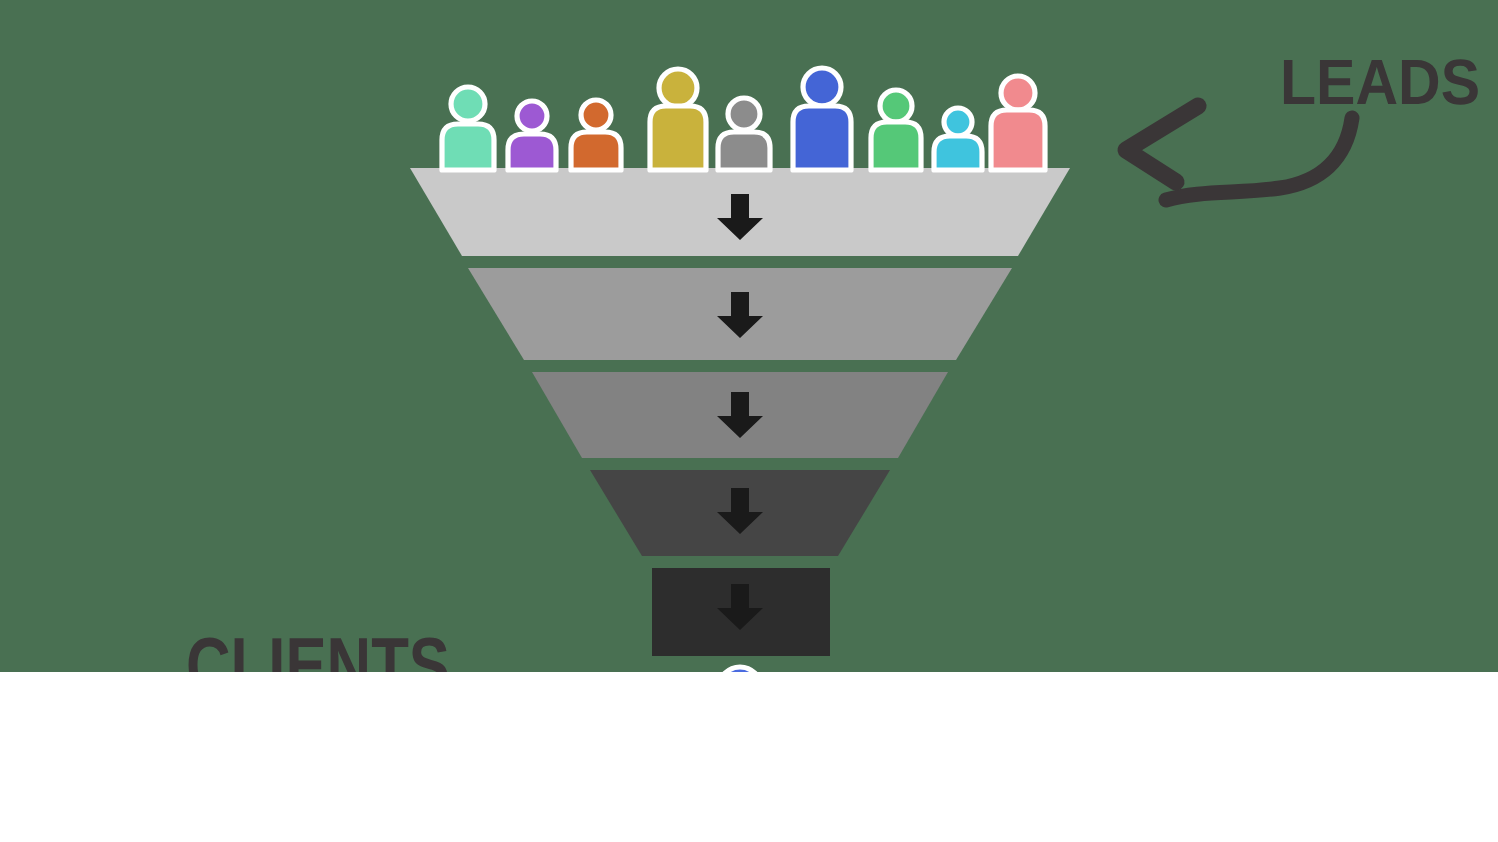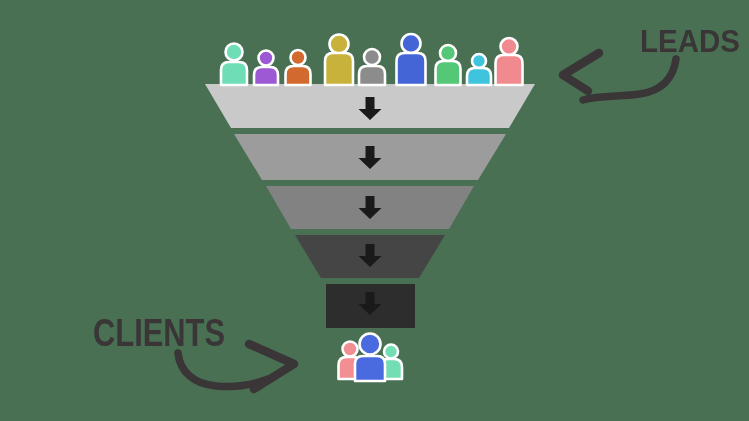--- a/index.html
+++ b/index.html
@@ -1,17 +1,17 @@
 <!DOCTYPE html>
 <html><head>
 <meta charset="utf-8">
 <style>
   html, body { margin: 0; padding: 0; }
   body { font-family: "Liberation Sans", sans-serif; }
-  .stage { width: 749px; height: 421px; position: relative; overflow: hidden; }
+  .stage { width: 749px; height: 336px; position: relative; overflow: hidden; }
   svg { display: block; }
   text.big-label {
     font-family: "Liberation Sans", sans-serif;
     font-weight: bold;
   }
   .person { stroke-width: 2.6; stroke-linejoin: round; }
   .hand-arrow { fill: none; stroke-linecap: round; stroke-linejoin: round; }
 </style>
 </head>
 <body>

